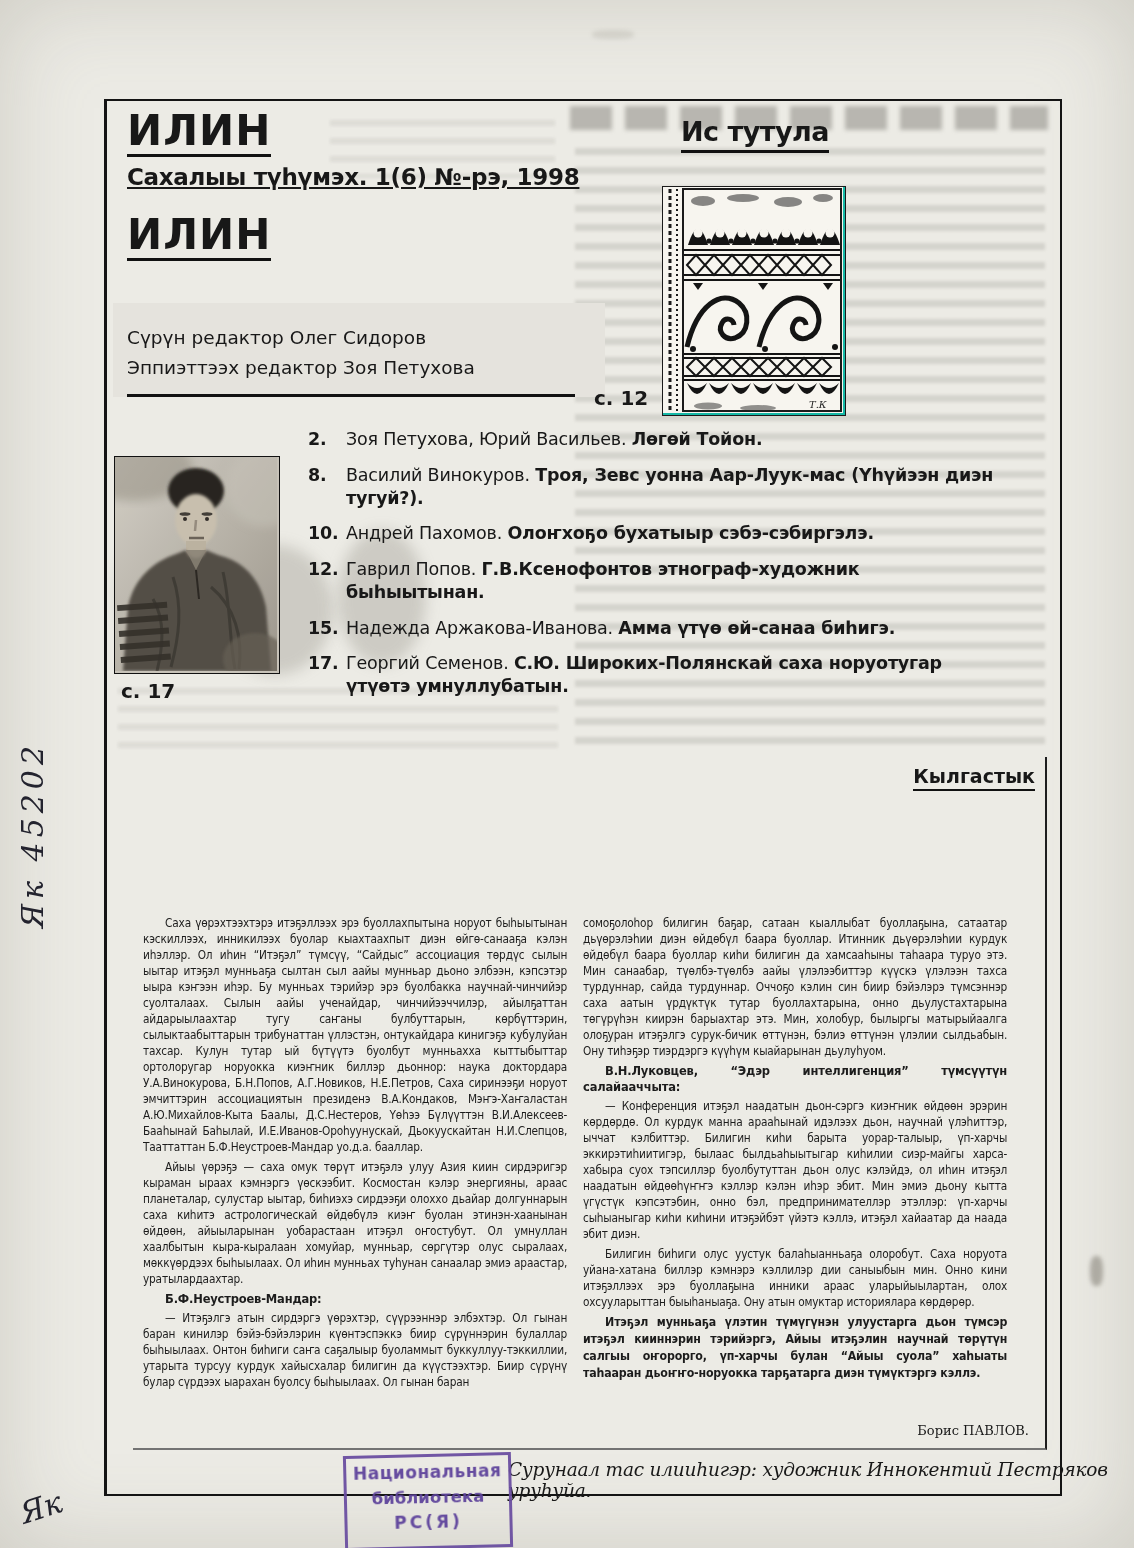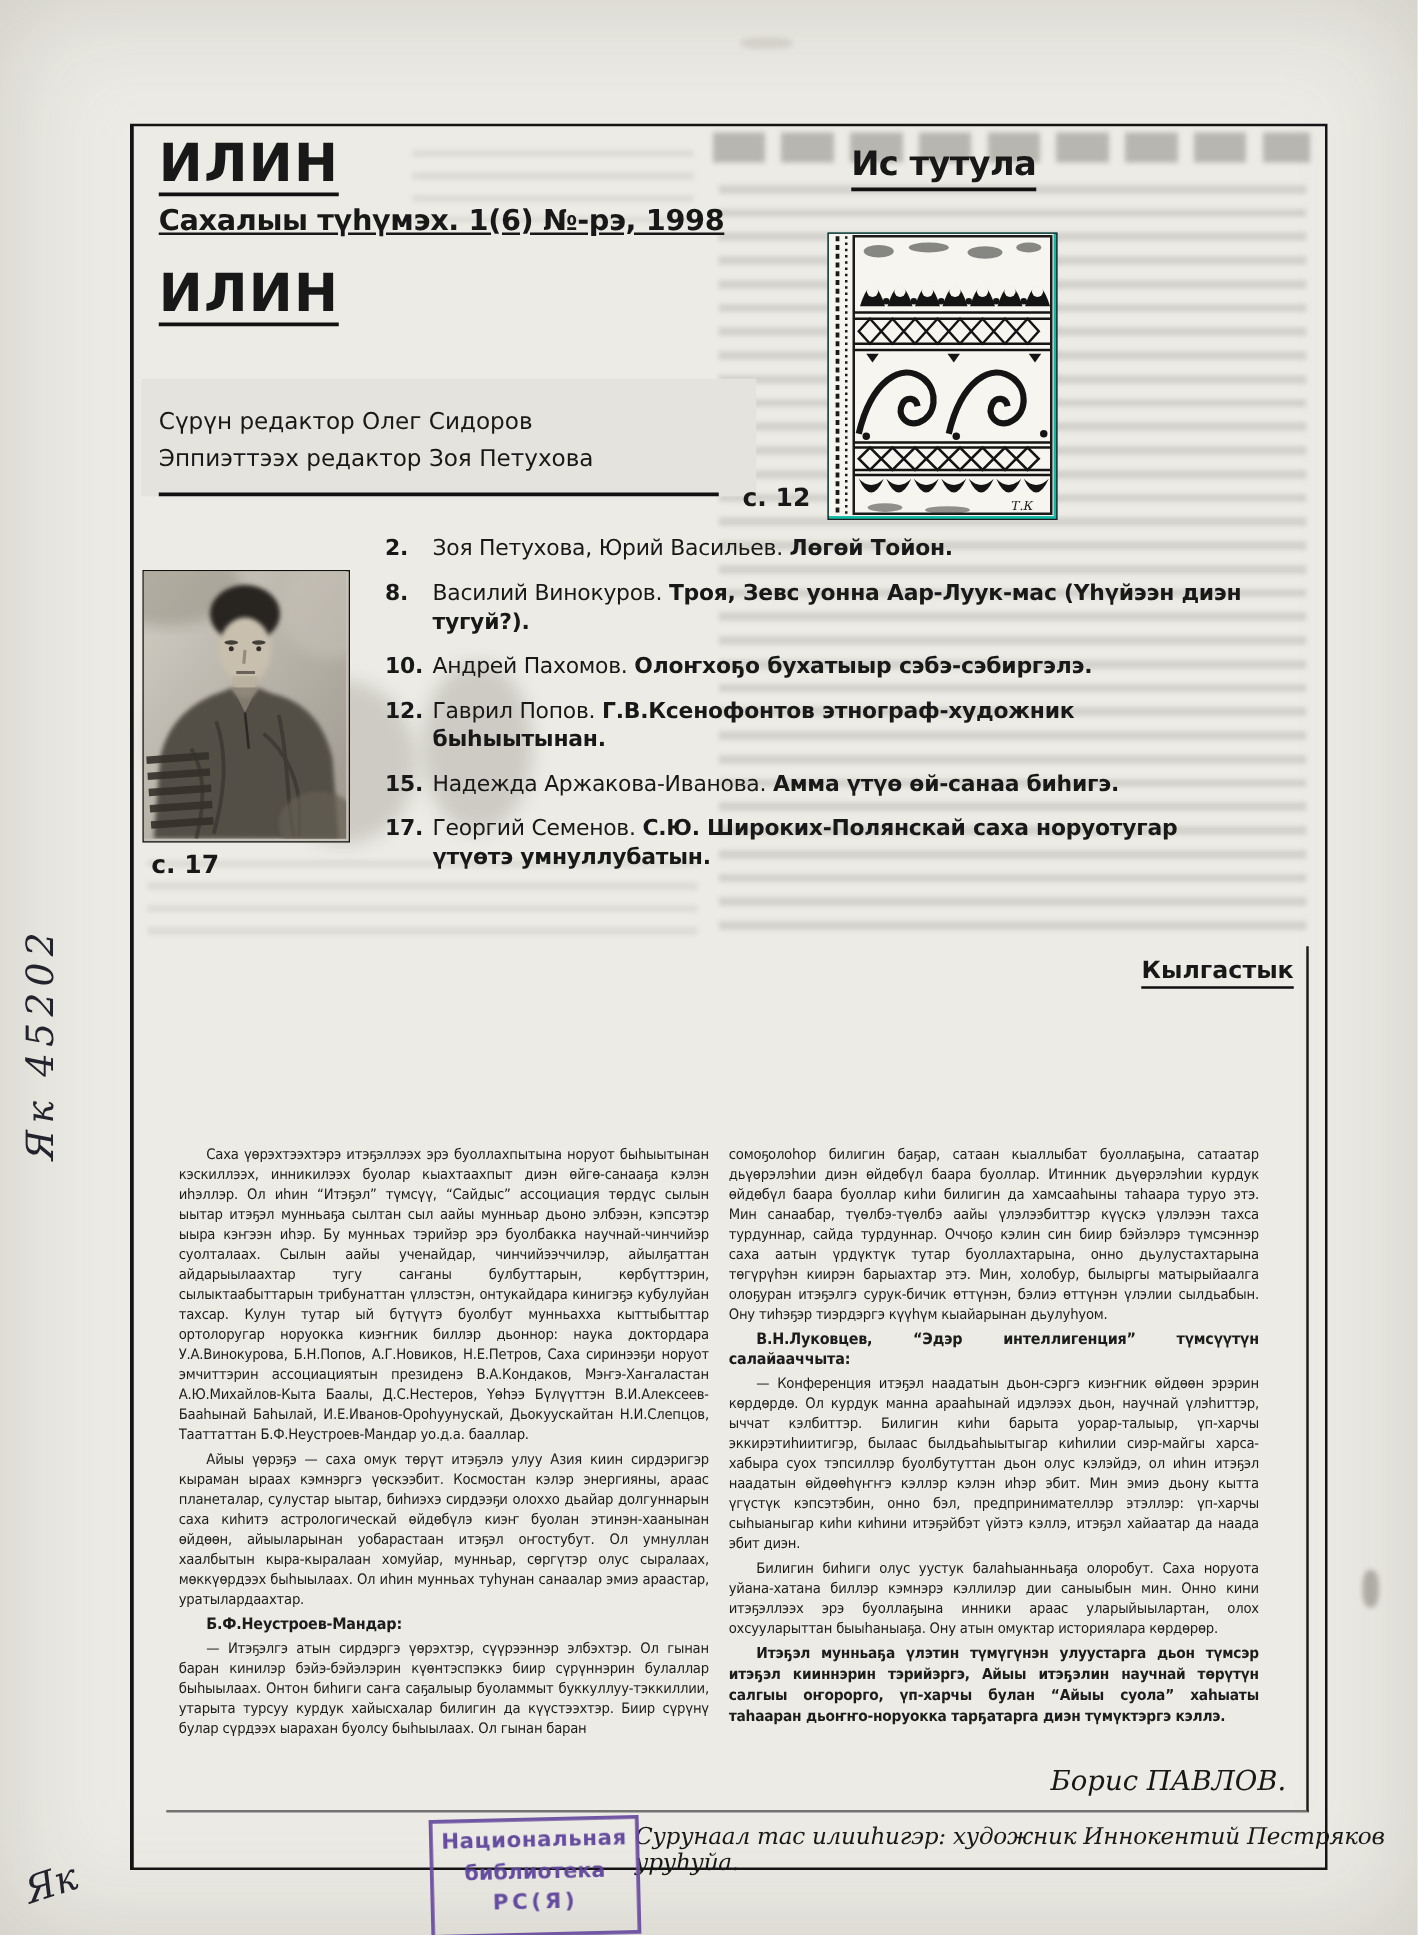--- a/index.html
+++ b/index.html
@@ -64,21 +64,21 @@
   .columns{position:absolute;left:10px;top:113px;width:892px;height:586px;display:flex;gap:16px;margin-top:45px;}
   .col{width:424px;height:586px;overflow:hidden;}
   .col-inner{width:461px;transform:scaleX(0.92);transform-origin:0 0;
       font-size:11.5px;line-height:16px;letter-spacing:-0.2px;text-align:justify;color:#1c1c1c;}
   .col-inner p{margin:0 0 4px 0;}
   .indent{text-indent:24px;}
   .noindent{text-indent:0;}
   .speaker{font-weight:bold;text-indent:24px;font-size:12.5px;margin:3px 0 3px 0 !important;}
   .bold-para{font-weight:bold;text-indent:24px;font-size:12px;line-height:17px;}
   .sig{position:absolute;right:16px;bottom:10px;font-family:"DejaVu Serif",serif;
-       font-style:italic;font-size:22px;}
+       font-size:13px;}
   
   .cover-caption{position:absolute;left:508px;top:1459px;font-family:"DejaVu Serif",serif;
        font-style:italic;font-size:18.5px;letter-spacing:-0.2px;}
   .stamp{position:absolute;left:344px;top:1454px;width:162px;height:84px;
        border:3px solid #6b4fa1;transform:rotate(-1.4deg);color:#5f449c;text-align:center;
        padding-top:5px;filter:blur(.3px);opacity:.95;}
   .stamp .s1{font-size:17px;font-weight:bold;letter-spacing:.5px;}
   .stamp .s2{font-size:16.5px;font-weight:bold;margin-top:6px;}
   .stamp .s3{font-size:17px;font-weight:bold;letter-spacing:3px;margin-top:5px;}
 </style>

